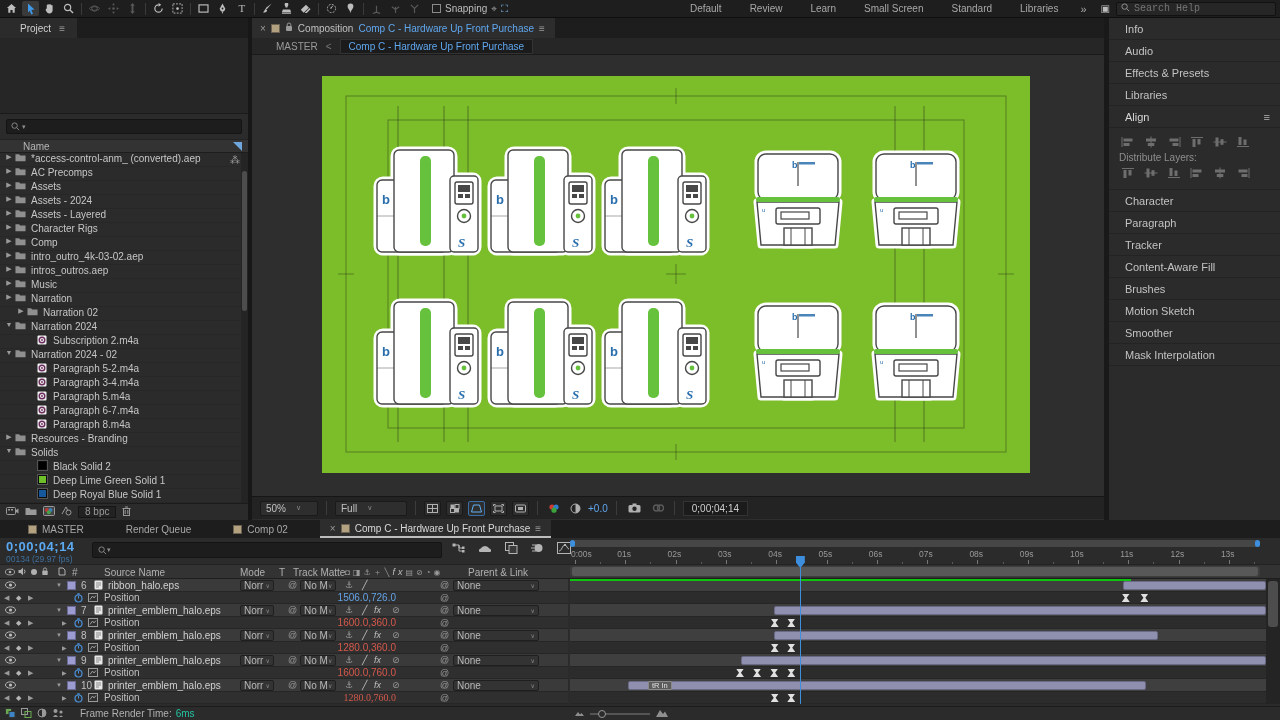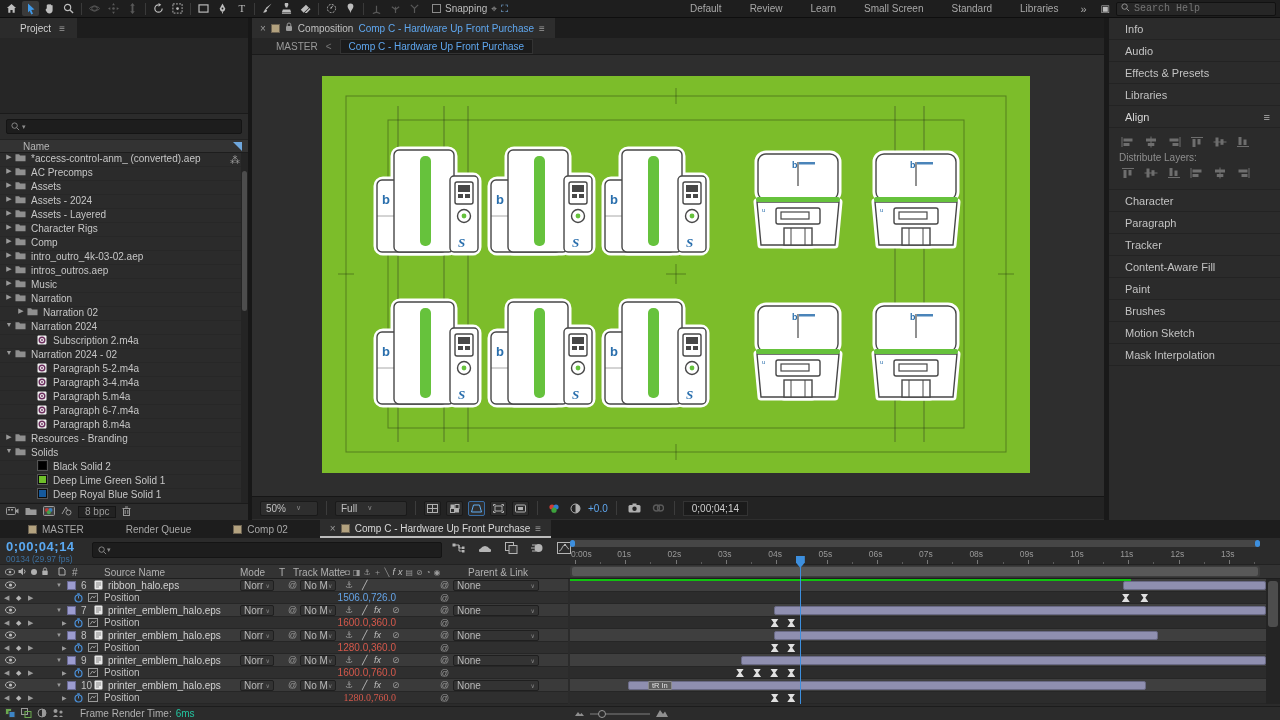--- a/index.html
+++ b/index.html
@@ -870,27 +870,27 @@
         <div class="rp-item">
           <span>Paragraph</span>
         </div>
         <div class="rp-item">
           <span>Tracker</span>
         </div>
         <div class="rp-item">
           <span>Content-Aware Fill</span>
         </div>
         <div class="rp-item">
-          <span>Paint</span>
-        </div>
-        <div class="rp-item">
           <span>Brushes</span>
         </div>
         <div class="rp-item">
           <span>Motion Sketch</span>
+        </div>
+        <div class="rp-item">
+          <span>Smoother</span>
         </div>
         <div class="rp-item">
           <span>Mask Interpolation</span>
         </div>
       </div>
   </div>
 
   <div id="timeline">
     <div id="tl-tabbar">
         <div style="width:18px;"></div>

